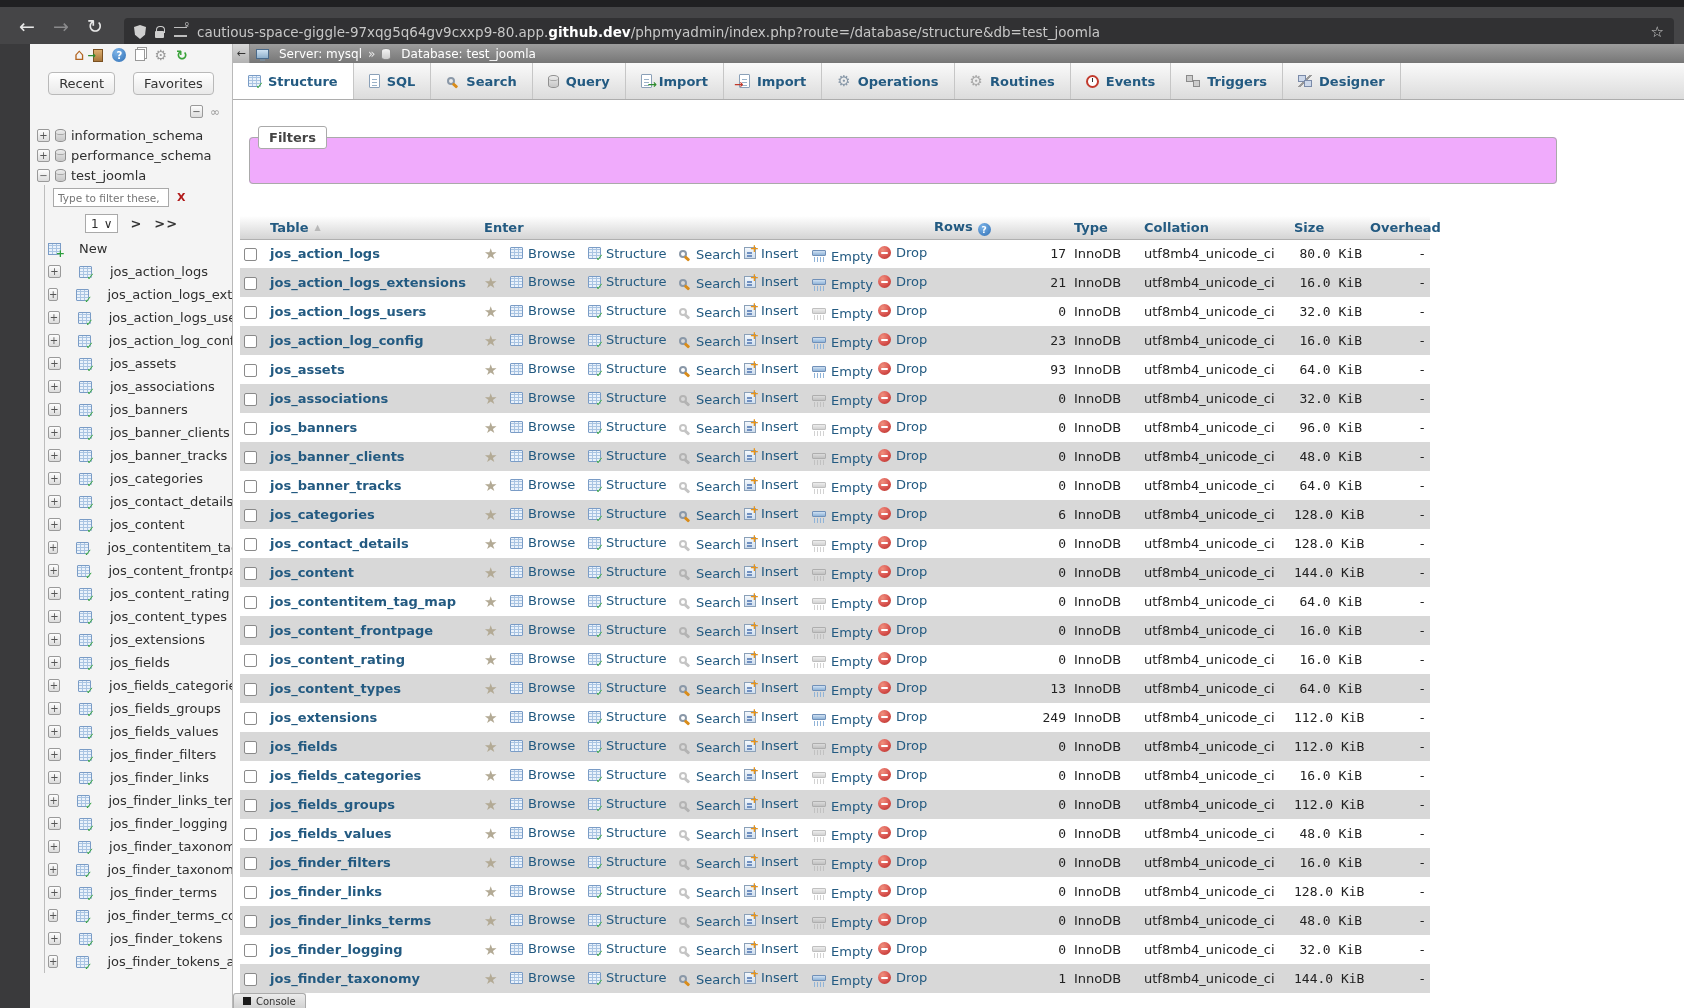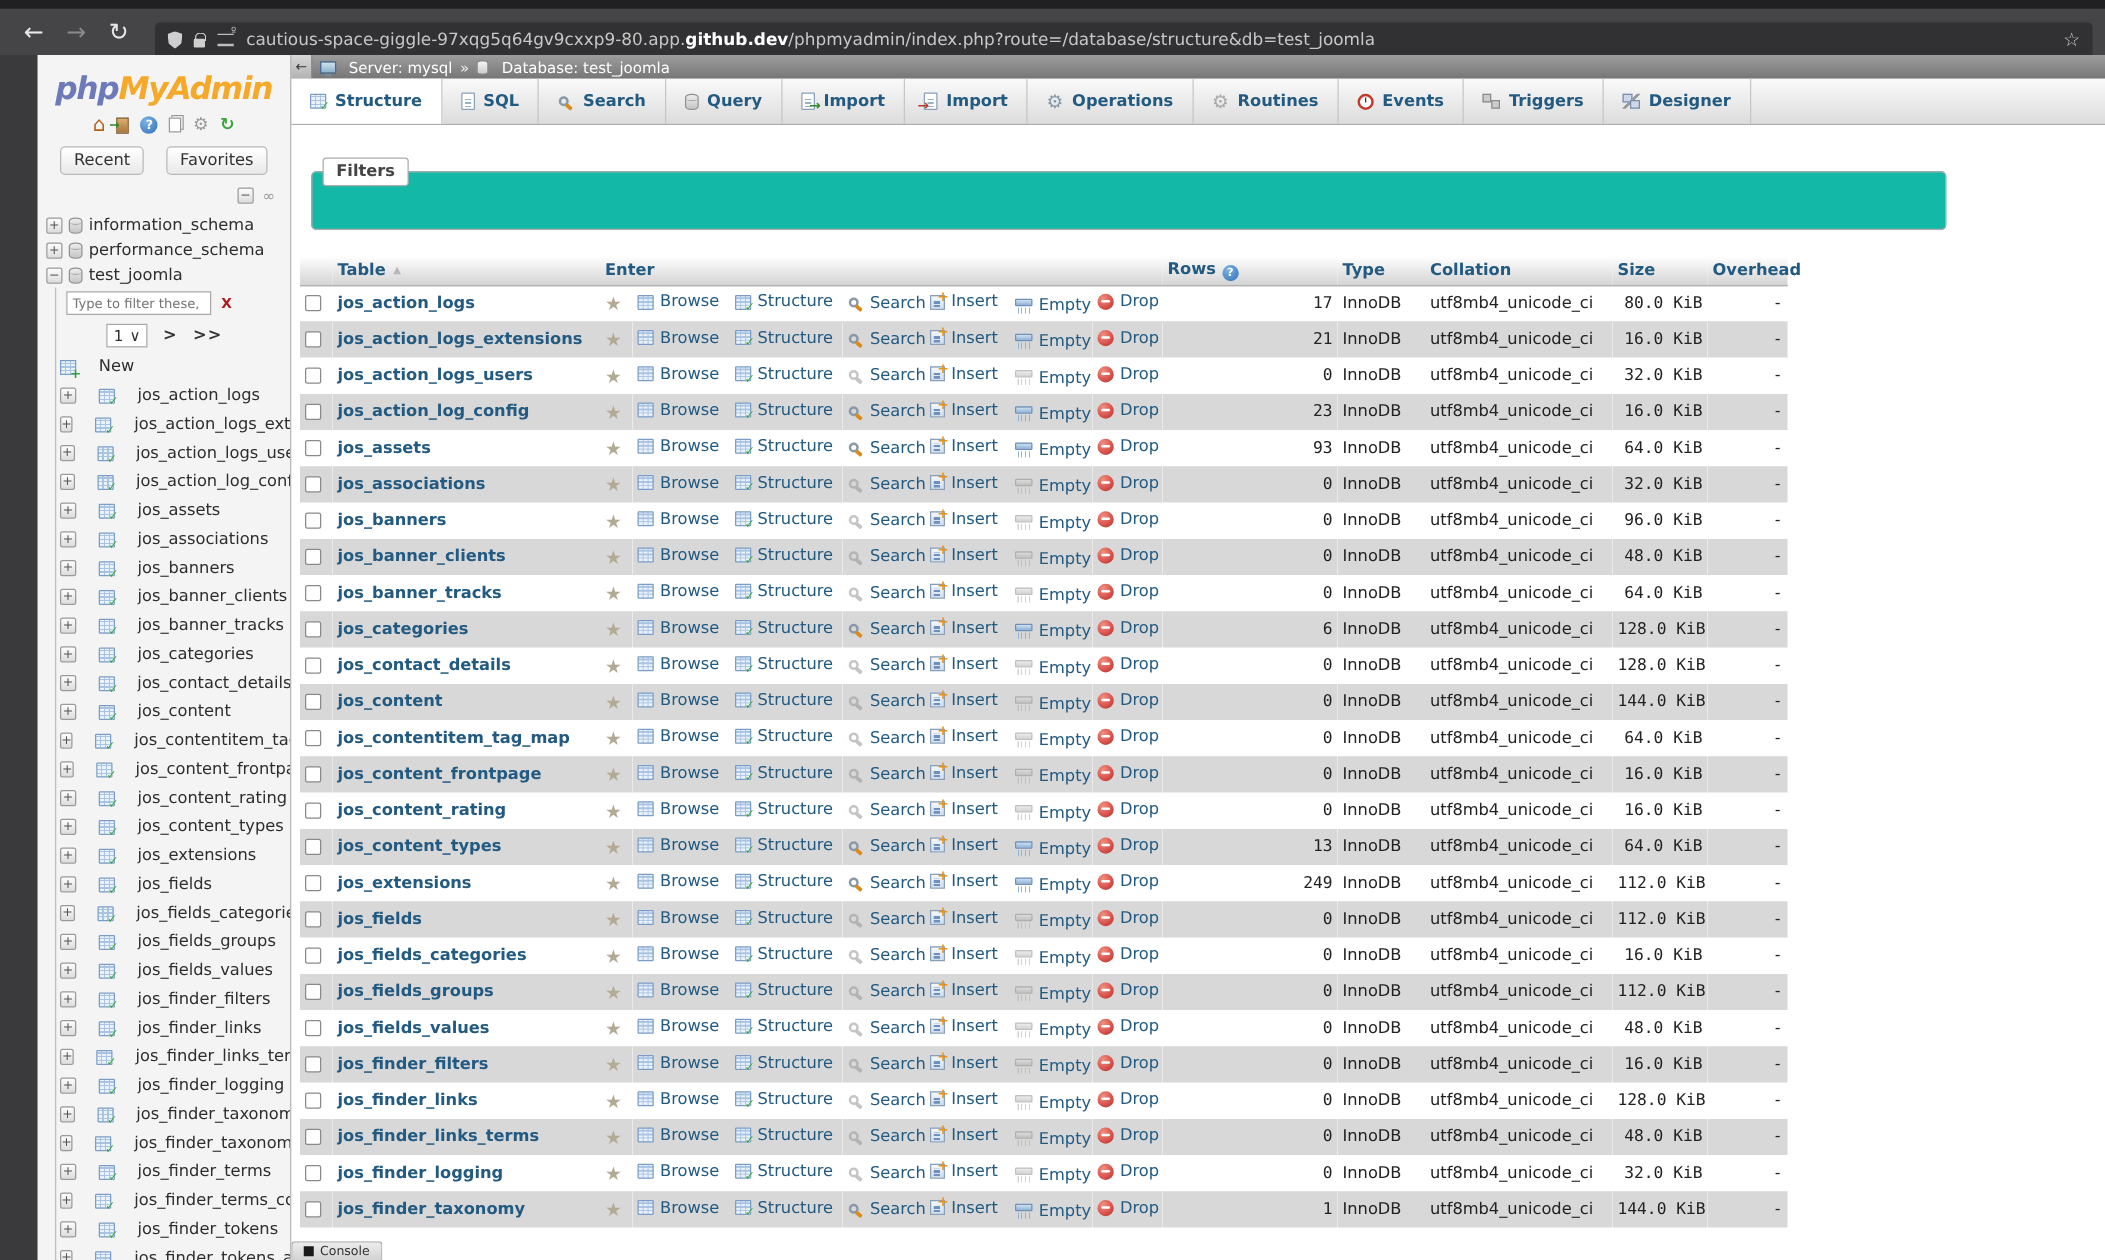--- a/index.html
+++ b/index.html
@@ -98,26 +98,26 @@
   
   .main { flex:1; background:#ffffff; display:flex; flex-direction:column; overflow:hidden; }
   .crumbbar { height:19px; background:linear-gradient(#9d9d9d,#767676); display:flex; align-items:center; color:#fff; font-size:12px; gap:6px; }
   .crumb-back { width:17px; height:19px; background:linear-gradient(#d8d8d8,#b2b2b2); color:#333; font-size:11px; display:flex; align-items:center; justify-content:center; border-right:1px solid #8a8a8a; cursor:pointer; }
   .crumb-sep { color:#e8e8e8; }
   .tabbar { height:37px; background:linear-gradient(#fafafa,#dcdcdc); border-bottom:1px solid #adadad; display:flex; align-items:stretch; }
   .tab { display:flex; align-items:center; gap:7px; padding:0 15px; font-weight:bold; color:#235a81; font-size:13px; border-right:1px solid #c6c6c6; cursor:pointer; }
   .tab.active { background:#ffffff; }
   .content { flex:1; position:relative; background:#fff; overflow:hidden; }
 
-  fieldset.filters { position:absolute; left:16px; top:26px; width:1308px; height:58px; background:#14b8a6; border:1px solid #aaaaaa; border-radius:4px; }
+  fieldset.filters { position:absolute; left:16px; top:26px; width:1308px; height:58px; background:#f0abfc; border:1px solid #aaaaaa; border-radius:4px; }
   fieldset.filters legend { margin-left:8px; background:#fff; border:1px solid #aaaaaa; border-radius:3px; padding:3px 10px; font-weight:bold; color:#444; font-size:13px; }
   .filter-row { display:flex; align-items:center; gap:12px; padding:10px 0 0 18px; color:#444; }
   .filter-row input { width:176px; height:24px; border:1px solid #a9a9a9; border-radius:2px; background:#fff; padding:0 6px; font-family:"DejaVu Sans",sans-serif; }
 
-  .tbl-wrap { position:absolute; left:7px; top:105px; }
+  .tbl-wrap { position:absolute; left:7px; top:116px; }
   table.structure { border-collapse:collapse; table-layout:fixed; width:1190px; }
   table.structure th { background:linear-gradient(#ffffff,#d4d4d4); color:#235a81; font-size:13px; text-align:left; height:23px; padding:0 4px; border-bottom:1px solid #b0b0b0; font-weight:bold; white-space:nowrap; }
   table.structure td { height:29px; padding:0 4px; font-size:13px; color:#222; white-space:nowrap; overflow:hidden; }
   tr.odd  td { background:#ffffff; }
   tr.even td { background:#d8d8d8; }
   .cb { display:inline-block; width:13px; height:13px; background:#fff; border:1px solid #8a8a8a; border-radius:2px; cursor:pointer; vertical-align:middle; }
   a.tname { color:#235a81; font-weight:bold; text-decoration:none; cursor:pointer; }
   .fav { color:#b3aa95; font-size:15px; cursor:pointer; }
   .alink { color:#235a81; text-decoration:none; cursor:pointer; display:inline-flex; align-items:center; gap:5px; }
   td.c-rows, td.c-size, td.c-ovh { text-align:right; font-family:"DejaVu Sans Mono","Liberation Mono",monospace; }
@@ -145,21 +145,20 @@
       <span class="ic i-perms"></span>
       <span class="url-text"><span>cautious-space-giggle-97xqg5q64gv9cxxp9-80.app.</span><span class="url-domain">github.dev</span><span>/phpmyadmin/index.php?route=/database/structure&amp;db=test_joomla</span></span>
       <span class="url-star">☆</span>
     </div>
   </div>
 
   <div class="app">
     <div class="gutter"></div>
 
     <div class="sidebar">
-      <div class="pma-logo"><span class="logo-php">php</span><span class="logo-rest">MyAdmin</span></div>
       <div class="side-icons">
         <span class="ic i-home">⌂</span>
         <span class="ic i-door"></span>
         <span class="ic i-help">?</span>
         <span class="ic i-docs"></span>
         <span class="ic i-gear">⚙</span>
         <span class="ic i-reload">↻</span>
       </div>
       <div class="side-tabs">
         <span class="side-tab">Recent</span>

